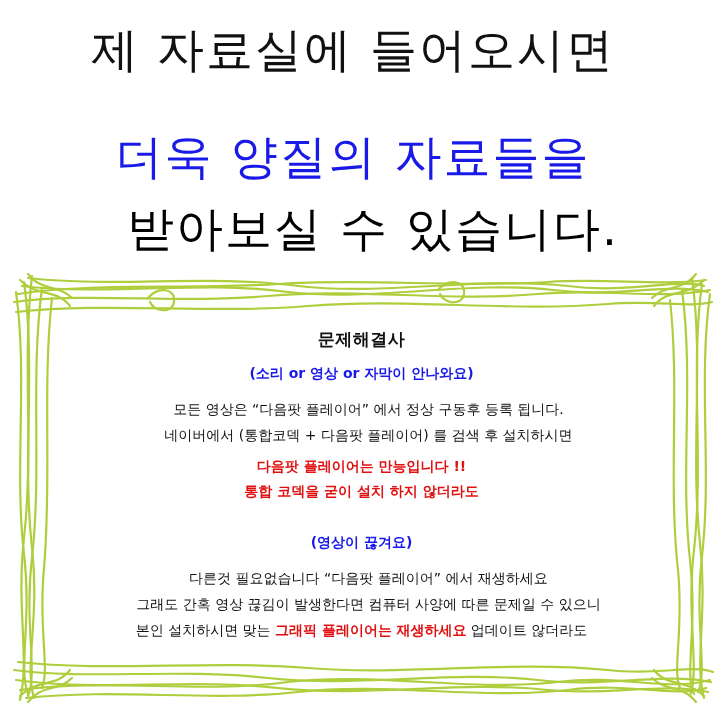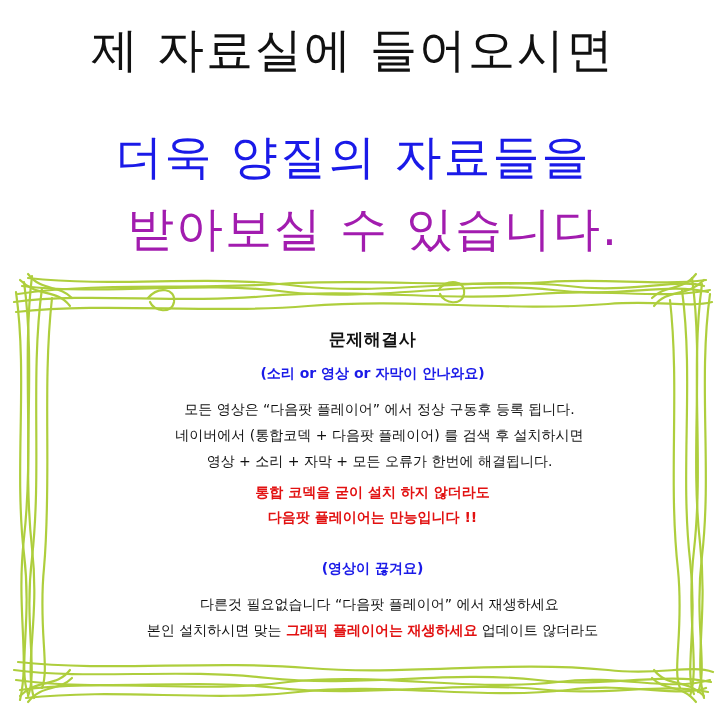--- a/index.html
+++ b/index.html
@@ -31,21 +31,21 @@
   .headline-line {
     font-family: "DejaVu Sans", sans-serif;
     font-size: 47px;
     line-height: 72px;
     letter-spacing: 2px;
     font-weight: 400;
     white-space: nowrap;
   }
   .headline-line.l1 { color: #111111; }
   .headline-line.l2 { color: #1a1ae8; margin-top: 35px; }
-  .headline-line.l3 { color: #a21caf; padding-left: 40px; }
+  .headline-line.l3 { color: #000000; padding-left: 40px; }
 
   
   .frame-wrap {
     position: absolute;
     left: 8px;
     top: 268px;
     width: 707px;
     height: 440px;
   }
   .frame-svg {
@@ -57,21 +57,20 @@
   }
 
   
   .content {
     position: absolute;
     left: 40px;
     top: 60px;
     width: 627px;
     text-align: center;
     font-family: "DejaVu Sans", sans-serif;
-    padding-left: 11px;
   }
   .sec-title {
     font-size: 17px;
     font-weight: bold;
     color: #111111;
     margin-bottom: 14px;
     letter-spacing: 0.5px;
   }
   .sub-q {
     font-size: 14px;
@@ -156,28 +155,28 @@
         <path d="M140,30 C150,18 168,20 166,34 C164,46 146,44 142,34"></path>
       </g>
     </svg>
 
     <div class="content">
       <div class="sec-title">문제해결사</div>
 
       <div class="sub-q">(소리 or 영상 or 자막이 안나와요)</div>
       <div class="body-line">모든 영상은 “다음팟 플레이어” 에서 정상 구동후 등록 됩니다.</div>
       <div class="body-line">네이버에서 (통합코덱 + 다음팟 플레이어) 를 검색 후 설치하시면</div>
-      <div class="body-line">영상 + 소리 + 자막 + 모든 오류가 한번에 해결됩니다.</div>
       <div class="spacer-sm"></div>
+      <div class="red-line">다음팟 플레이어는 만능입니다 !!</div>
       <div class="red-line">통합 코덱을 굳이 설치 하지 않더라도</div>
-      <div class="red-line">다음팟 플레이어는 만능입니다 !!</div>
 
       <div class="block-2">
         <div class="sub-q">(영상이 끊겨요)</div>
         <div class="body-line">다른것 필요없습니다  “다음팟 플레이어” 에서 재생하세요</div>
+        <div class="body-line">그래도 간혹 영상 끊김이 발생한다면 컴퓨터 사양에 따른 문제일 수 있으니</div>
         <div class="mix-line">
           <span>본인 설치하시면 맞는 </span><span class="red">그래픽 플레이어는</span><span> </span><span class="red">재생하세요</span><span> 업데이트 않더라도</span>
         </div>
       </div>
     </div>
   </div>
 
 </div>
 
 </body></html>

